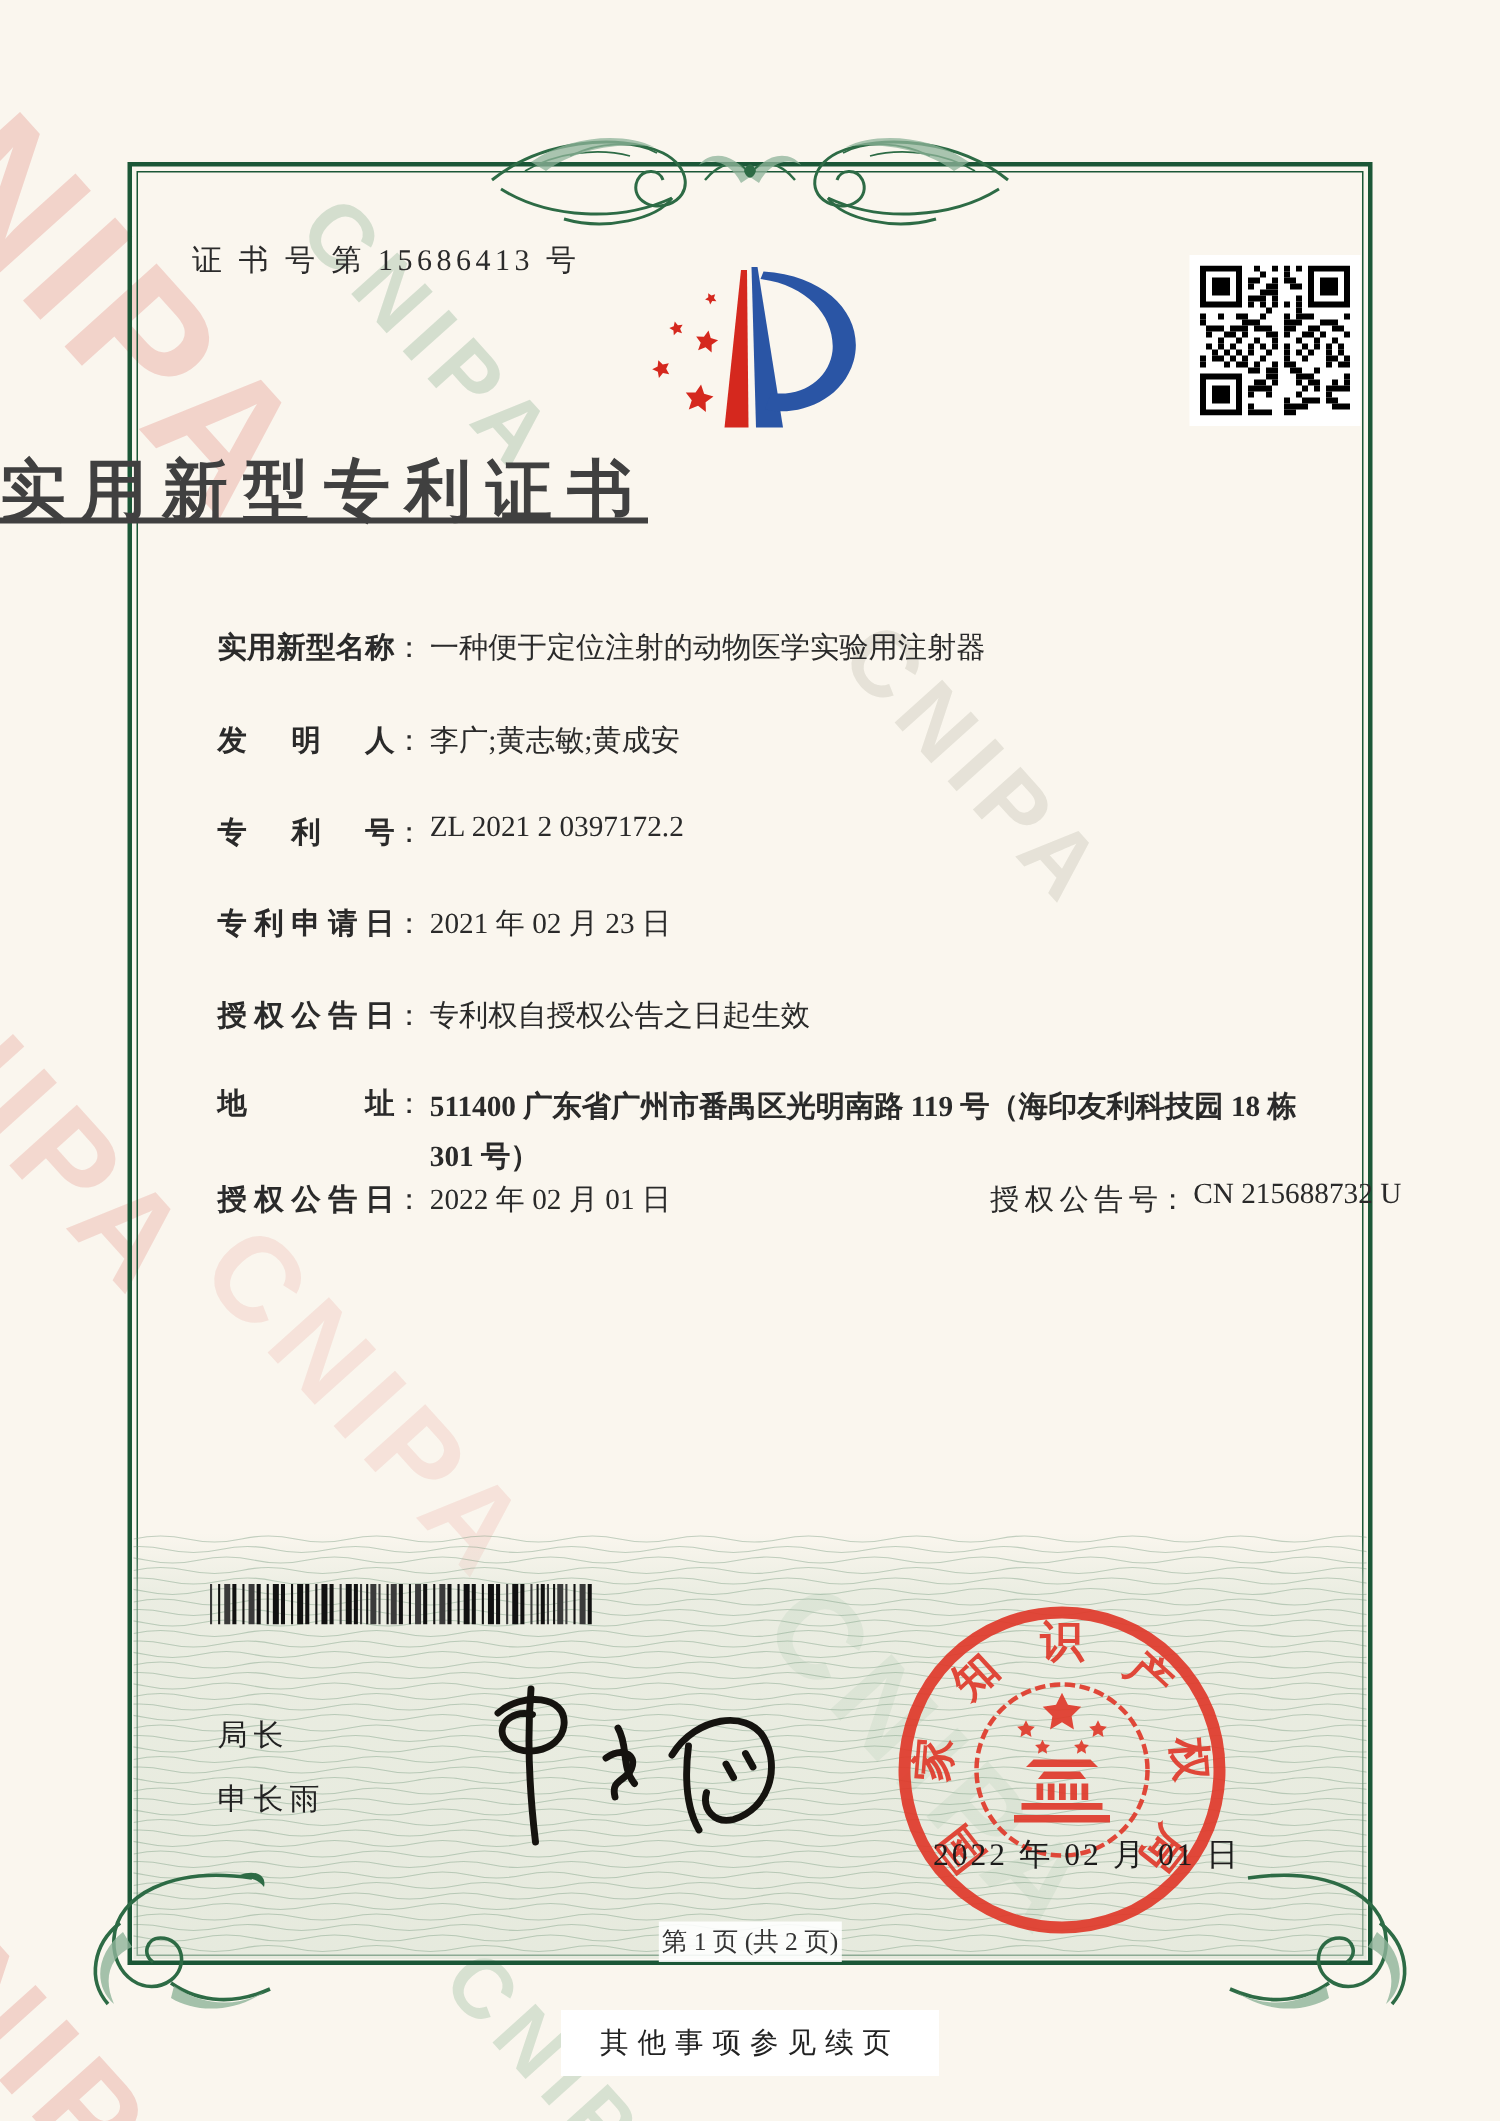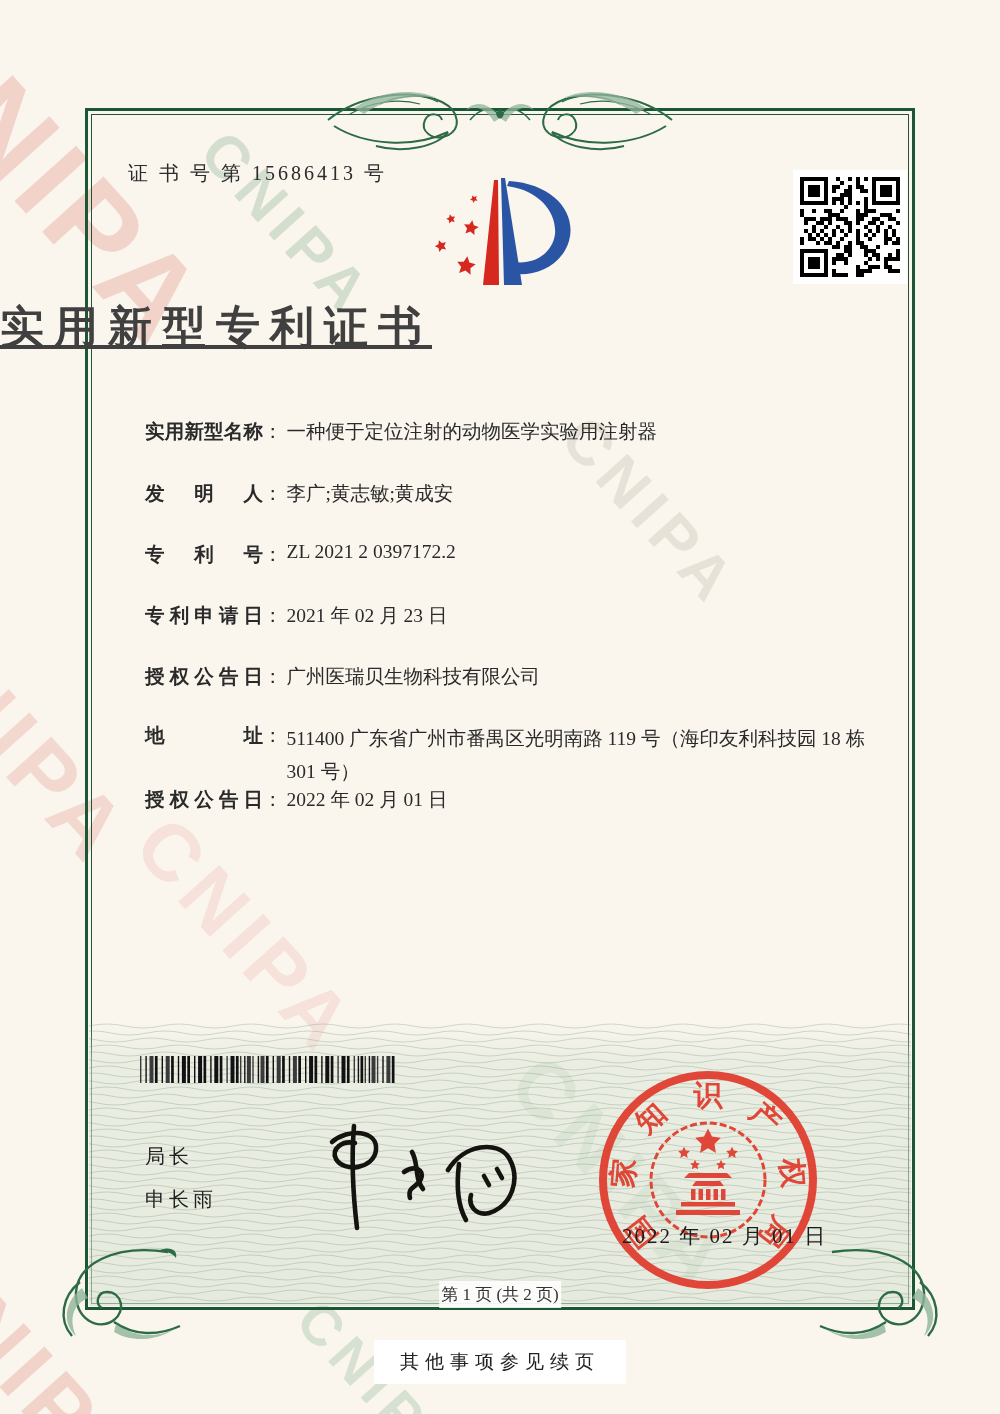--- a/index.html
+++ b/index.html
@@ -41,21 +41,21 @@
   .title{
     position:absolute;left:0;top:298px;width:100%;z-index:2;
     font-size:44px;font-weight:bold;letter-spacing:10px;color:#404040;text-decoration:underline;
   }
   .row{position:absolute;left:145px;font-size:19.5px;z-index:2;white-space:nowrap;color:#2a2a2a;}
   .lbl{display:inline-block;width:118px;text-align:justify;text-align-last:justify;vertical-align:top;font-weight:bold;}
   .lbl2{display:inline-block;width:112px;text-align:justify;text-align-last:justify;vertical-align:top;}
   .colon{display:inline-block;vertical-align:top;}
   .val{display:inline-block;vertical-align:top;margin-left:4px;}
   .row-addr{white-space:normal;width:730px;}
-  .row-addr .val{width:588px;line-height:33px;}
+  .row-addr .val{width:588px;line-height:33px;font-weight:bold;}
   .grant2{position:absolute;left:515px;top:0;white-space:nowrap;}
   .paras{
     position:absolute;left:124px;top:831px;width:754px;z-index:2;
     font-size:19.5px;line-height:32px;text-align:justify;color:#2a2a2a;
   }
   .paras p{margin:0;text-indent:2em;}
   .barcode{position:absolute;left:140px;top:1056px;z-index:2;}
   .signer{position:absolute;left:145px;z-index:2;font-size:20px;letter-spacing:4px;color:#222;text-align:center;}
   .signature{position:absolute;left:292px;top:1106px;z-index:2;}
   .seal{position:absolute;left:592px;top:1064px;z-index:2;}
@@ -414,27 +414,30 @@
 <div class="row" style="top:480px;">
   <span class="lbl">发明人</span><span class="colon">：</span><span class="val">李广;黄志敏;黄成安</span>
 </div>
 <div class="row" style="top:541px;">
   <span class="lbl">专利号</span><span class="colon">：</span><span class="val">ZL 2021 2 0397172.2</span>
 </div>
 <div class="row" style="top:602px;">
   <span class="lbl">专利申请日</span><span class="colon">：</span><span class="val">2021 年 02 月 23 日</span>
 </div>
 <div class="row" style="top:663px;">
-  <span class="lbl">授权公告日</span><span class="colon">：</span><span class="val">广州医瑞贝生物科技有限公司</span>
+  <span class="lbl">授权公告日</span><span class="colon">：</span><span class="val">专利权自授权公告之日起生效</span>
 </div>
 <div class="row row-addr" style="top:722px;">
   <span class="lbl">地址</span><span class="colon">：</span><span class="val">511400 广东省广州市番禺区光明南路 119 号（海印友利科技园 18 栋 301 号）</span>
 </div>
 <div class="row" style="top:786px;width:760px;">
   <span class="lbl">授权公告日</span><span class="colon">：</span><span class="val">2022 年 02 月 01 日</span>
+  <span class="grant2">
+    <span class="lbl2">授权公告号</span><span class="colon">：</span><span class="val">CN 215688732 U</span>
+  </span>
 </div>
 
 <div class="paras">
 </div>
 
 <svg class="barcode" id="barcode-svg" width="264" height="27">
     <rect x="0" y="0" width="1.4" height="27" fill="#3a3a3a"></rect>
     <rect x="5.4" y="0" width="1.4" height="27" fill="#111"></rect>
     <rect x="9.5" y="0" width="4" height="27" fill="#3a3a3a"></rect>
     <rect x="14.9" y="0" width="2.7" height="27" fill="#111"></rect>

